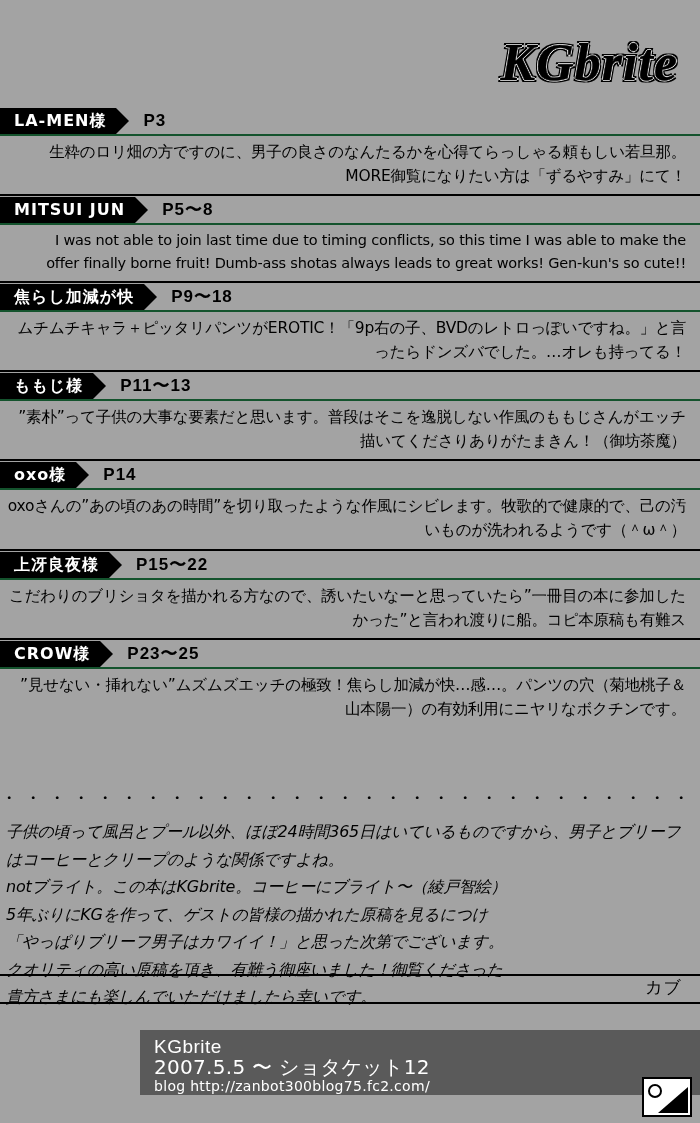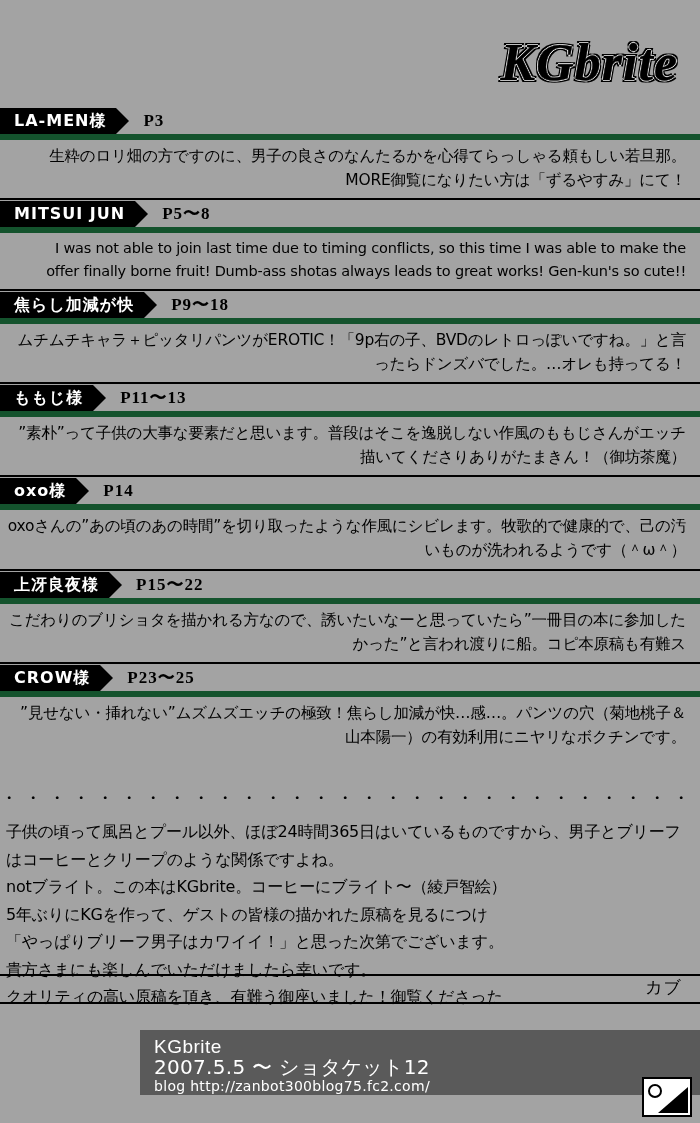--- a/index.html
+++ b/index.html
@@ -59,21 +59,21 @@
   }
   .section {
     position: relative;
     margin-bottom: 1px;
   }
   .sec-head {
     position: relative;
     height: 26px;
     display: flex;
     align-items: center;
-    border-bottom: 6px solid #14532d;
+    border-bottom: 2px solid #14532d;
     padding-left: 0;
   }
   .sec-name-wrap {
     position: relative;
     display: inline-block;
     height: 26px;
   }
   .sec-name {
     display: inline-block;
     background: #000;
@@ -90,21 +90,21 @@
   .sec-arrow {
     display: inline-block;
     width: 0;
     height: 0;
     border-top: 13px solid transparent;
     border-bottom: 13px solid transparent;
     border-left: 13px solid #000;
     vertical-align: top;
   }
   .sec-pages {
-    font-family: Liberation Serif, serif;
+    font-family: Liberation Sans, sans-serif;
     font-size: 17px;
     font-weight: bold;
     letter-spacing: 1px;
     margin-left: 14px;
     line-height: 26px;
   }
   .sec-body {
     padding: 4px 14px 6px 6px;
     font-size: 15.5px;
     line-height: 1.55;
@@ -145,20 +145,21 @@
   .afterword {
     position: absolute;
     left: 0;
     width: 700px;
     padding: 0 12px 0 6px;
     box-sizing: border-box;
     font-family: "DejaVu Sans", sans-serif;
     font-size: 16px;
     line-height: 1.72;
     letter-spacing: -0.2px;
+    font-style: italic;
   }
   .afterword p { margin: 0; white-space: pre-wrap; }
 
   .sign-rule {
     position: absolute;
     left: 0;
     width: 700px;
     border-bottom: 2px solid #000;
   }
   .sign-name {
@@ -325,22 +326,22 @@
 
   </div>
 
   <div class="dots" style="top:793px;">・・・・・・・・・・・・・・・・・・・・・・・・・・・・・・・・・・・・・・・・・・・・・・・・・</div>
 
   <div class="afterword" style="top:818px;">
     <p>子供の頃って風呂とプール以外、ほぼ24時間365日はいているものですから、男子とブリーフはコーヒーとクリープのような関係ですよね。</p>
     <p>notブライト。この本はKGbrite。コーヒーにブライト〜（綾戸智絵）</p>
     <p>5年ぶりにKGを作って、ゲストの皆様の描かれた原稿を見るにつけ</p>
     <p>「やっぱりブリーフ男子はカワイイ！」と思った次第でございます。</p>
+    <p>クオリティの高い原稿を頂き、有難う御座いました！御覧くださった</p>
     <p>貴方さまにも楽しんでいただけましたら幸いです。</p>
-    <p>クオリティの高い原稿を頂き、有難う御座いました！御覧くださった</p>
   </div>
 
   <div class="sign-rule" style="top:974px;"></div>
   <div class="sign-name" style="top:976px;">カブ</div>
   <div class="sign-rule" style="top:1002px;"></div>
 
   <div class="colophon">
     <div class="c-title">KGbrite</div>
     <div class="c-line">2007.5.5 〜 ショタケット12</div>
     <div class="c-url">blog http://zanbot300blog75.fc2.com/</div>

